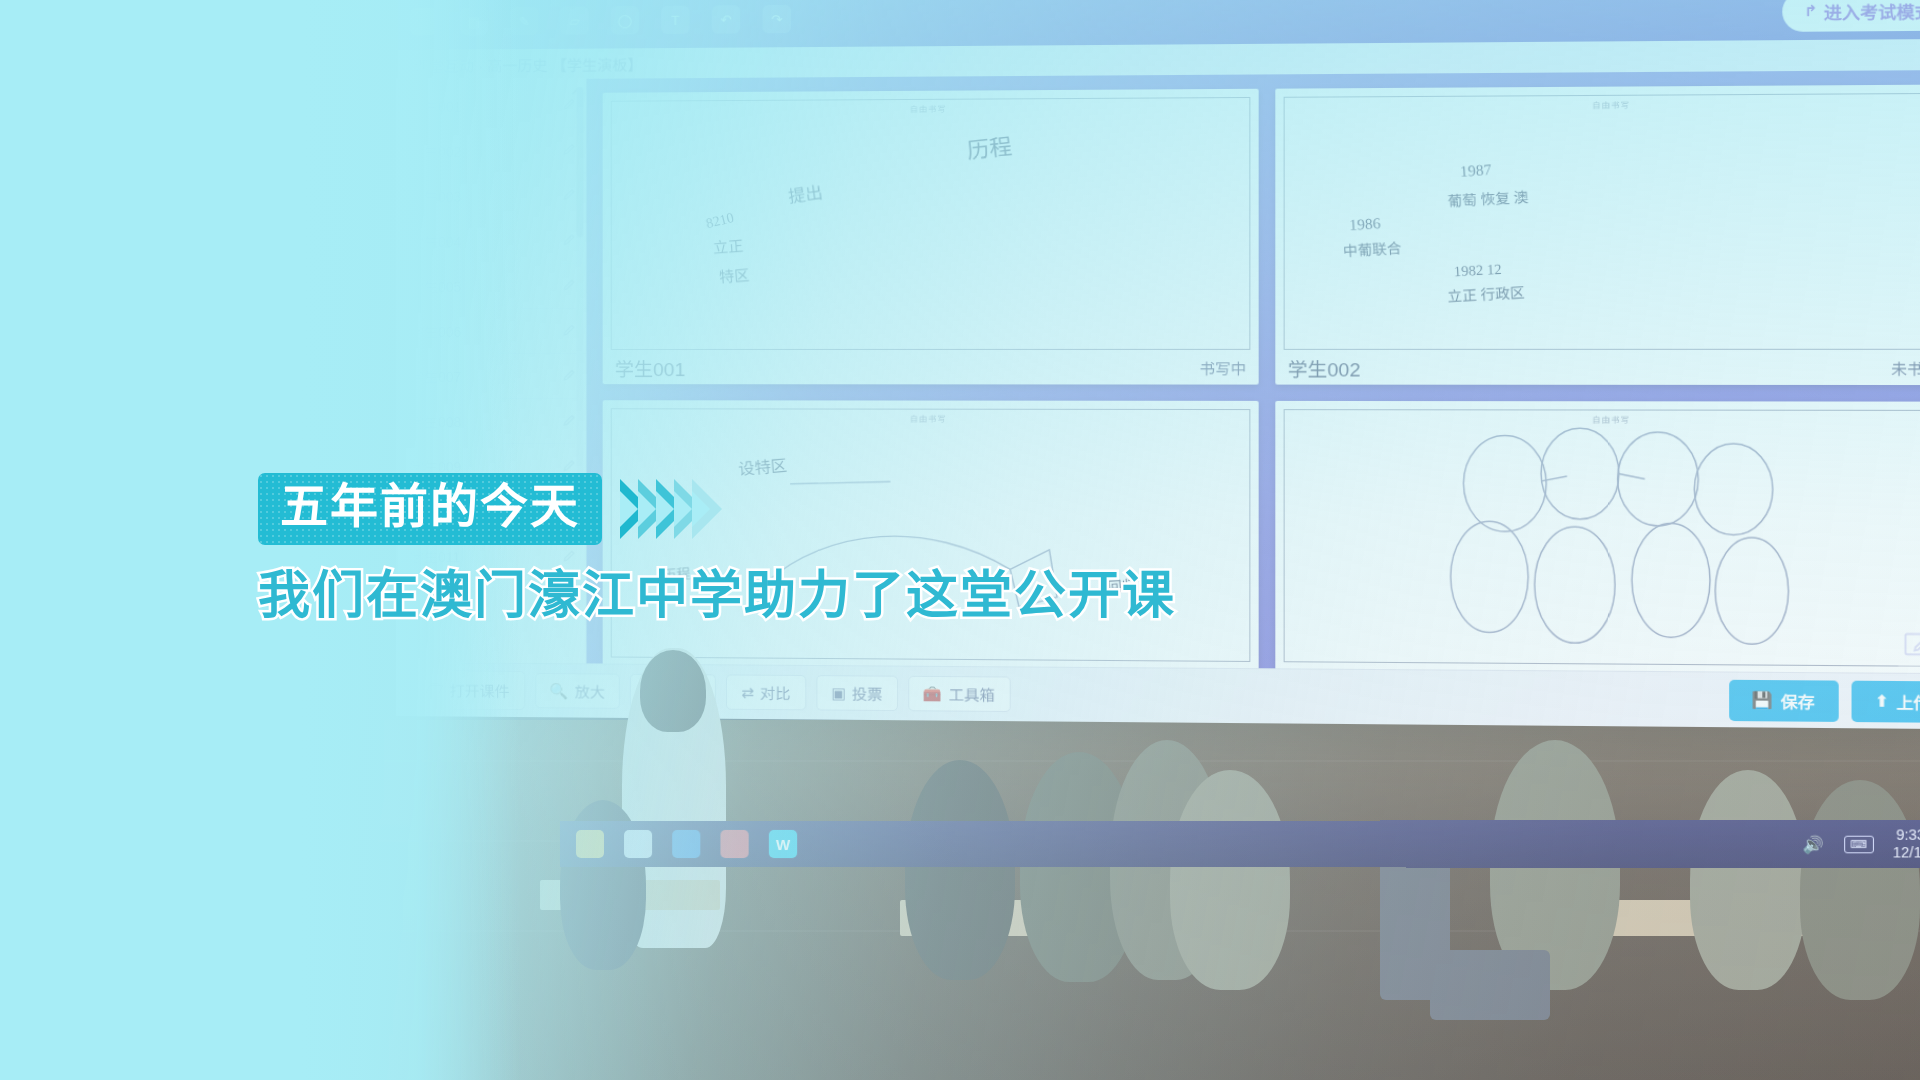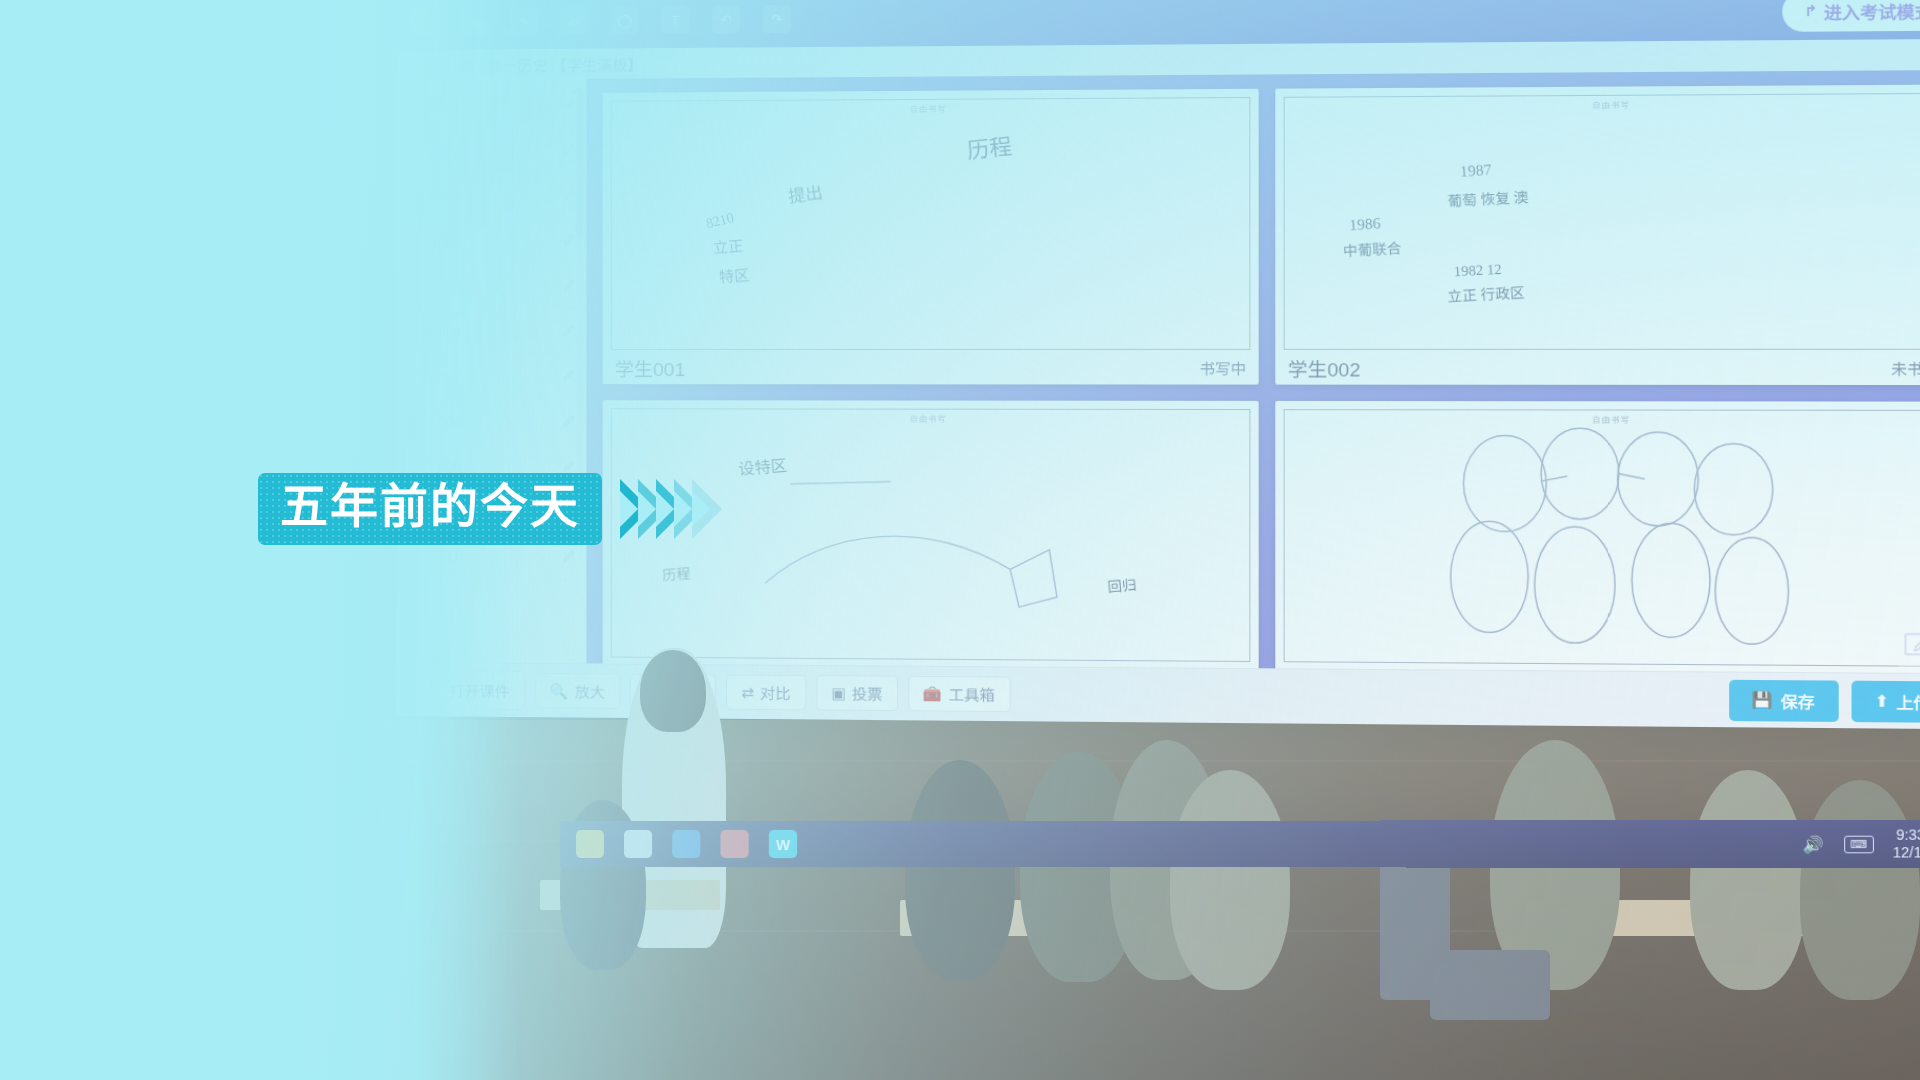--- a/index.html
+++ b/index.html
@@ -553,15 +553,16 @@
         <span>五年前的今天</span>
       </div>
       <div class="chevrons">
         <div class="chev c1"></div>
         <div class="chev c2"></div>
         <div class="chev c3"></div>
         <div class="chev c4"></div>
         <div class="chev c5"></div>
       </div>
     </div>
+    <div class="headline">我们在澳门濠江中学助力了这堂公开课</div>
   </div>
 
 </div>
 
 </body></html>

